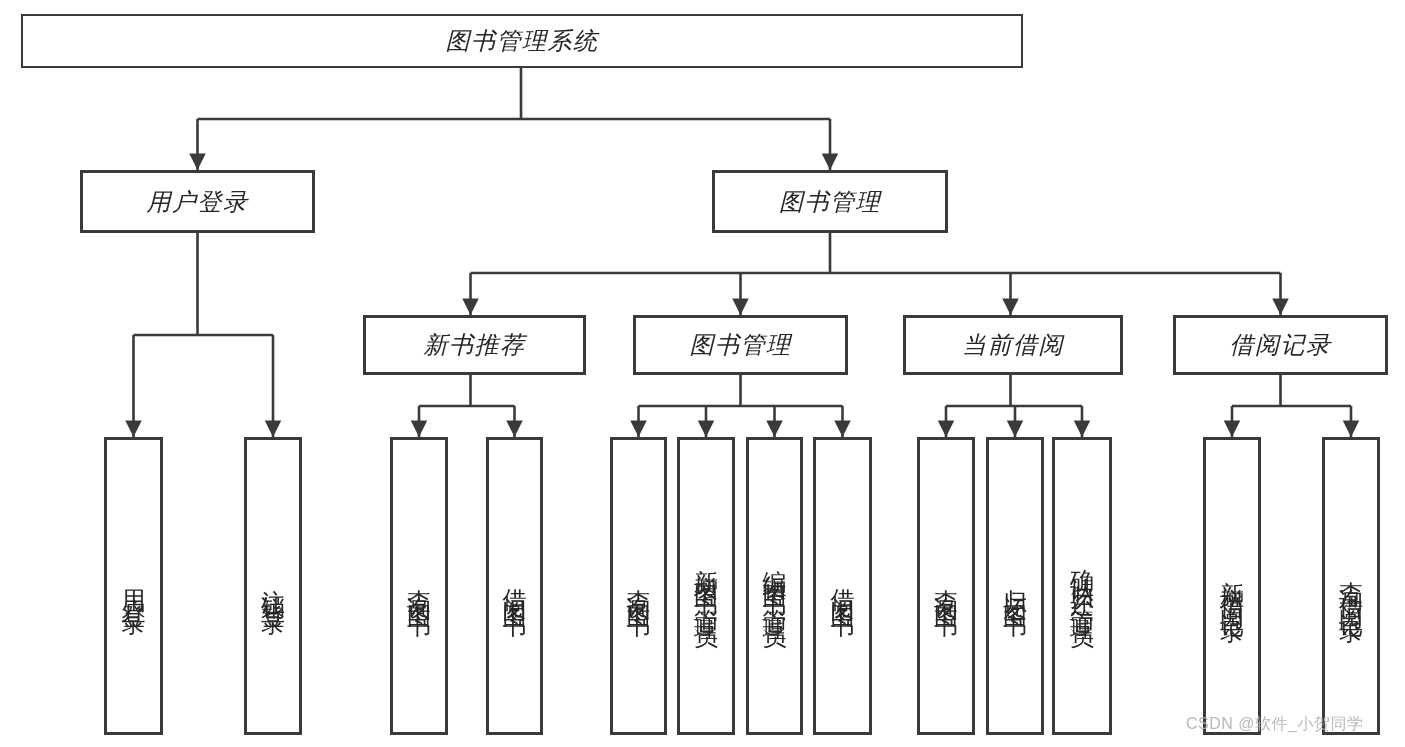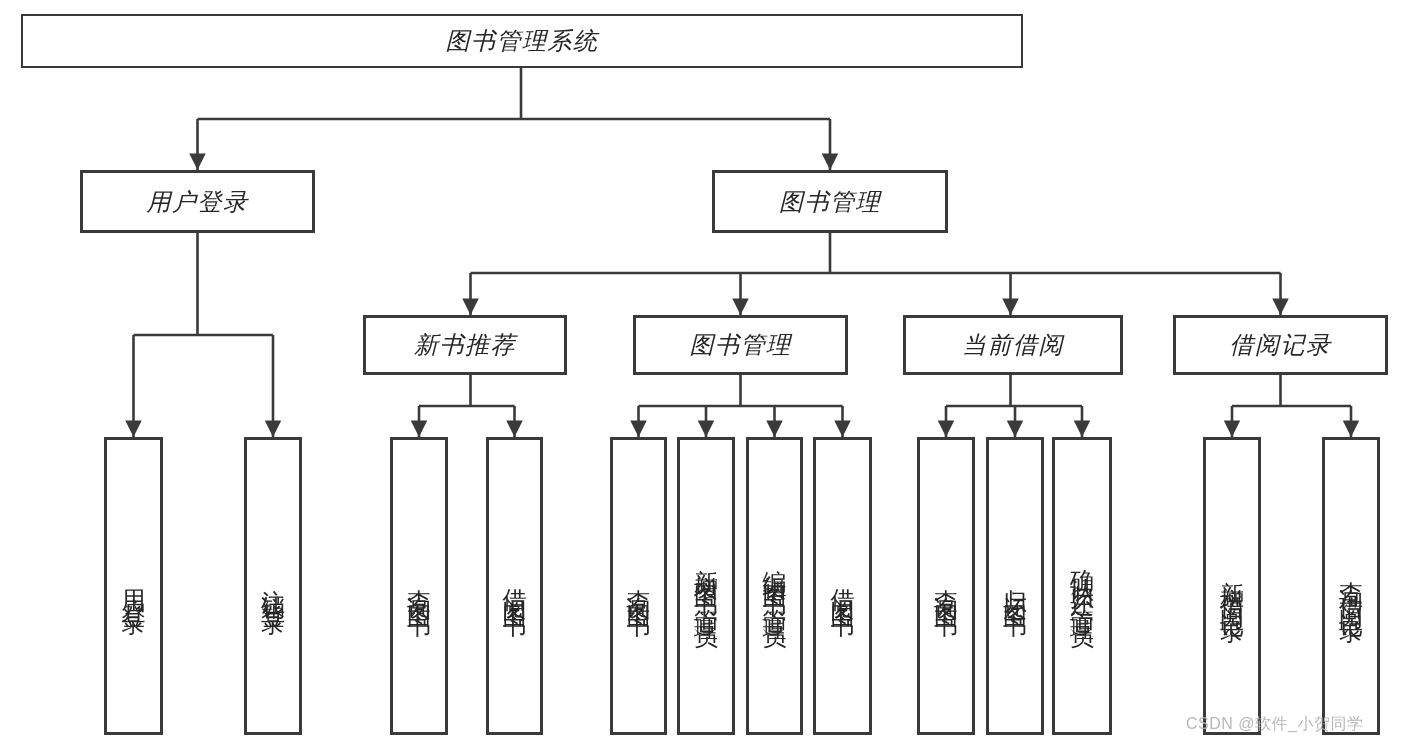--- a/index.html
+++ b/index.html
@@ -117,21 +117,21 @@
     <span class="h-label">图书管理系统</span>
   </div>
 
   <div class="node" style="left:80px;top:170px;width:235px;height:63px">
     <span class="h-label">用户登录</span>
   </div>
   <div class="node" style="left:712px;top:170px;width:236px;height:63px">
     <span class="h-label">图书管理</span>
   </div>
 
-  <div class="node" style="left:363px;top:315px;width:204px;height:60px">
+  <div class="node" style="left:363px;top:315px;width:223px;height:60px">
     <span class="h-label">新书推荐</span>
   </div>
   <div class="node" style="left:633px;top:315px;width:215px;height:60px">
     <span class="h-label">图书管理</span>
   </div>
   <div class="node" style="left:903px;top:315px;width:220px;height:60px">
     <span class="h-label">当前借阅</span>
   </div>
   <div class="node" style="left:1173px;top:315px;width:215px;height:60px">
     <span class="h-label">借阅记录</span>

